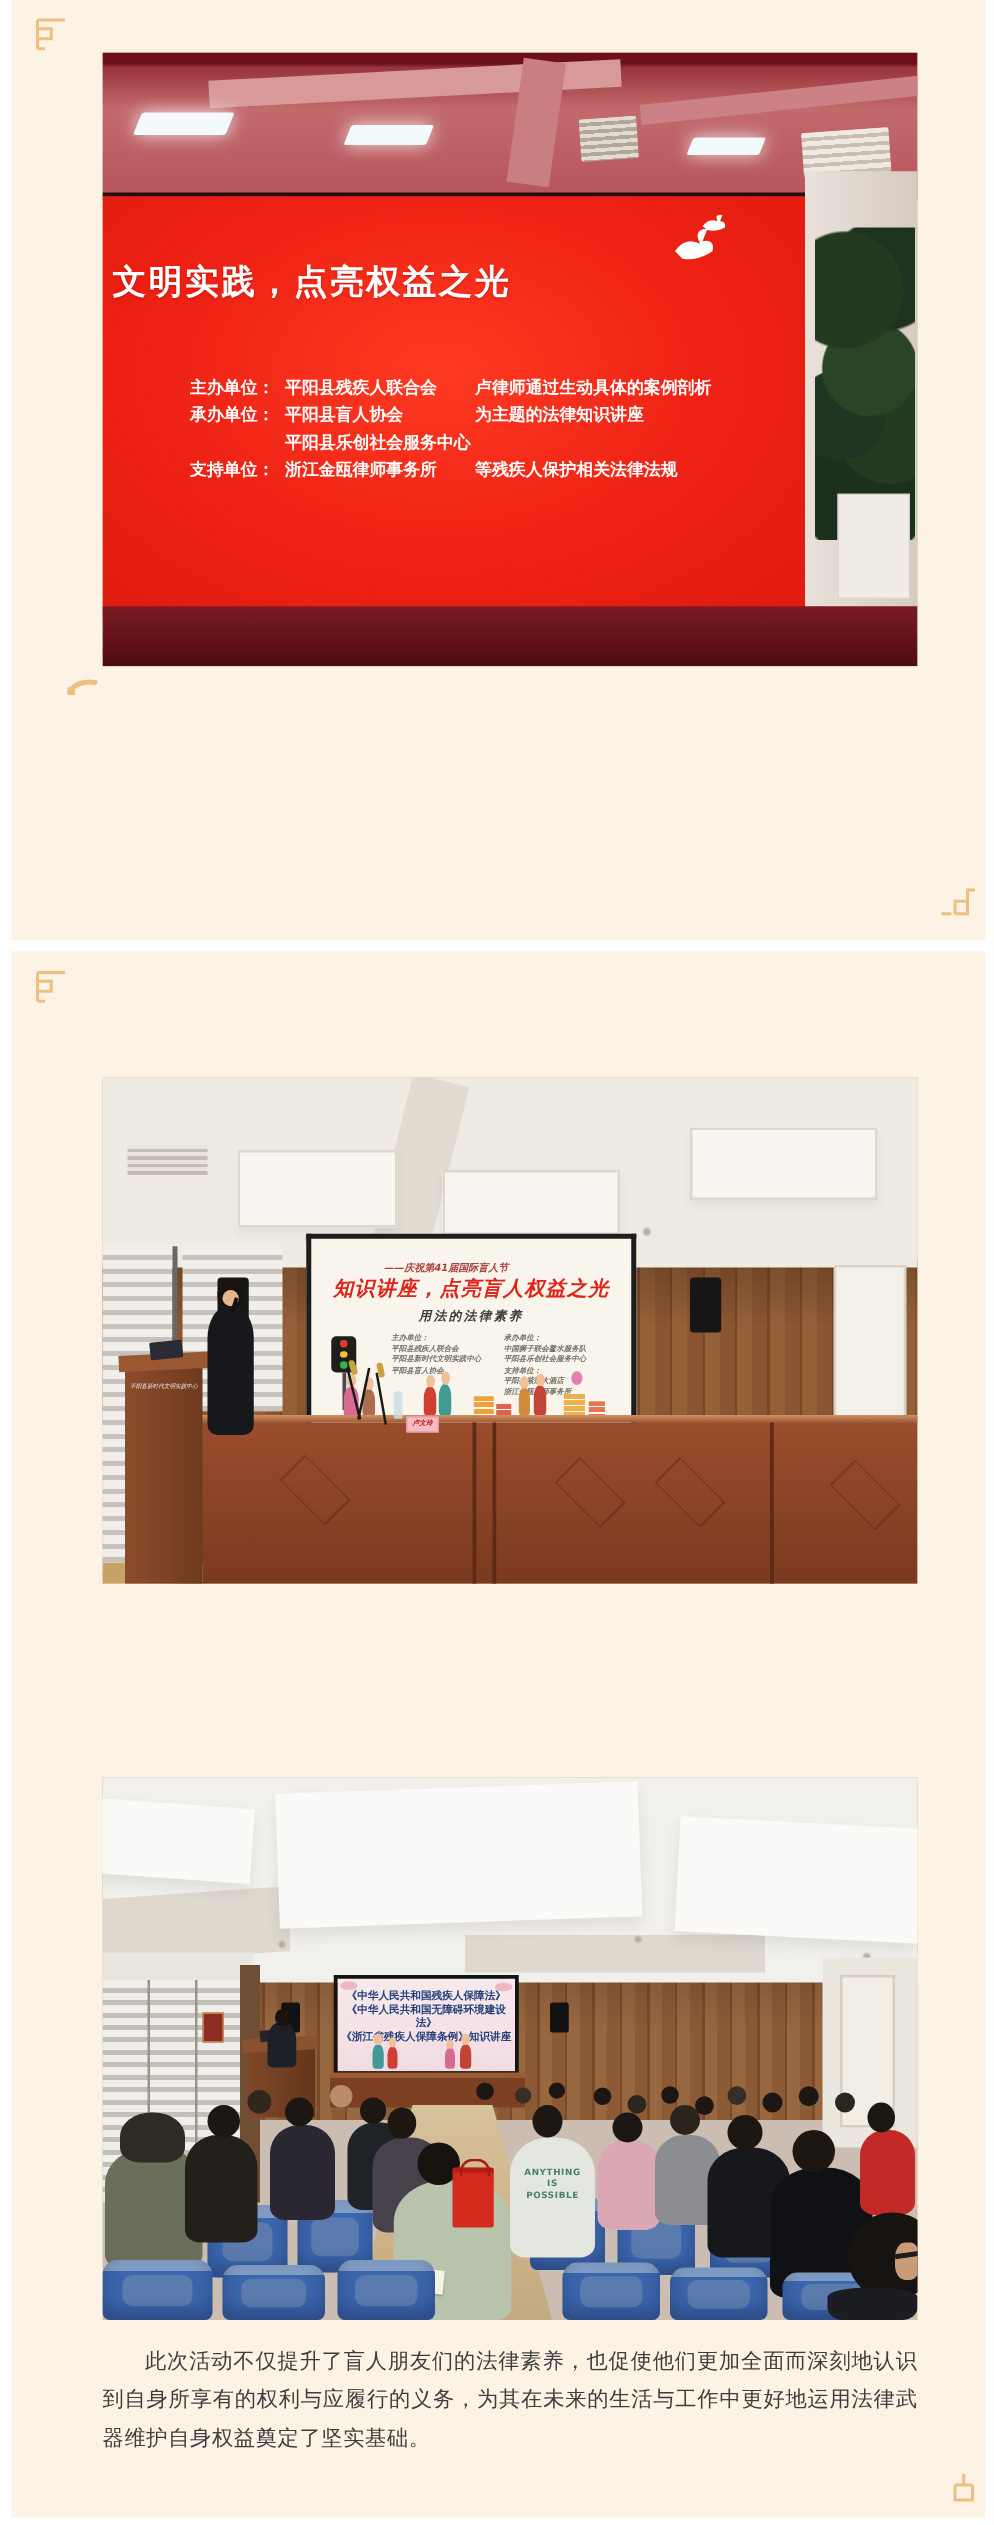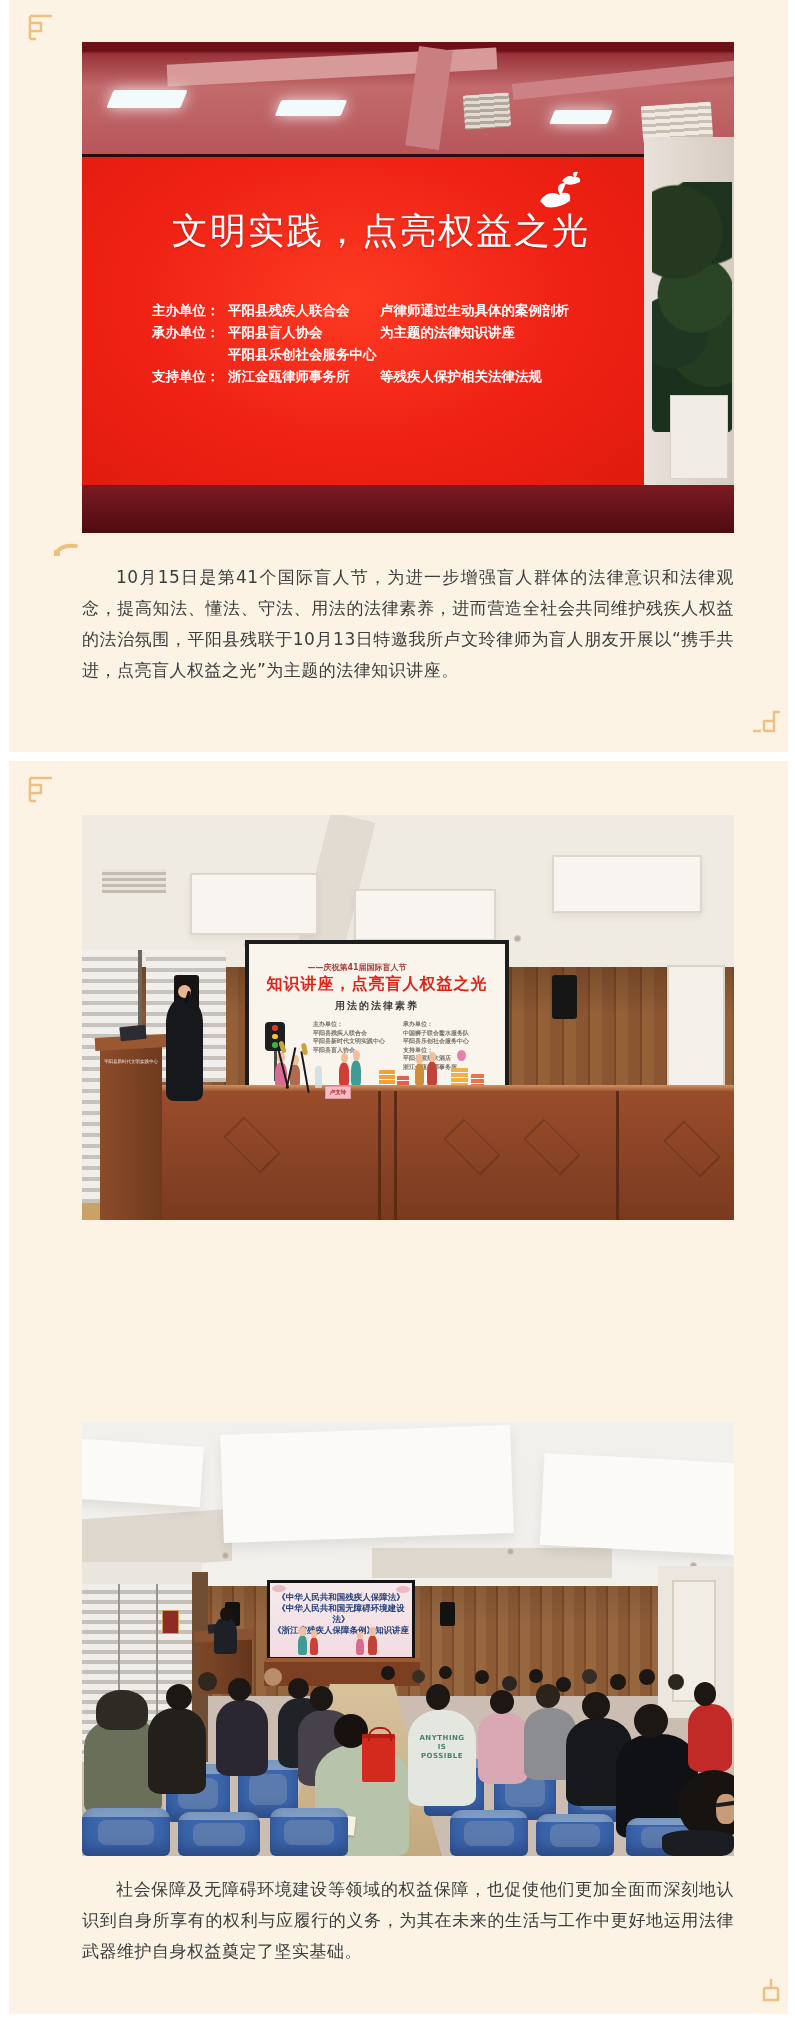--- a/index.html
+++ b/index.html
@@ -18,34 +18,34 @@
     position:absolute; left:73px; width:652px;
     font-size:17px; line-height:31px; color:#3d3d3d;
     text-align:justify; text-indent:2em; letter-spacing:.5px;
   }
 
   .divider { position:absolute; left:0; top:752px; width:795px; height:9px; background:#ffffff; }
 
   
   .photo { position:absolute; left:73px; width:652px; overflow:hidden; background:#cbbdb2; }
   #photo1 { top:42px;  height:491px; }
-  #photo2 { top:815px; height:405px; }
+  #photo2 { top:862px; height:405px;font-style:italic; }
   #photo3 { top:1422px;height:434px; }
 
   
   .p1-ceiling { position:absolute; left:0; top:0; width:100%; height:118px;
     background:linear-gradient(180deg,#6e1018 0,#6e1018 9px,#98333a 12px,#c26a6c 45px,#b6545a 118px); }
   .p1-beam { position:absolute; background:#d79a99; }
   .p1-light { position:absolute; background:#f2fafc; box-shadow:0 0 14px rgba(255,255,255,.85); transform:skewX(-22deg); border-radius:2px; }
   .p1-vent { position:absolute; background:repeating-linear-gradient(180deg,#e3dad1 0 3px,#b2a79b 3px 6px); transform:rotate(-4deg); border-radius:2px; }
   .p1-screen { position:absolute; left:0; top:112px; width:562px; height:338px;
     background:radial-gradient(ellipse at 48% 42%, #fd3a22 0%, #ee2114 55%, #de1b0e 100%);
     border-top:3px solid #2b0c0e; }
-  .p1-title { position:absolute; left:8px; width:500px; top:50px; text-align:right;
-    color:#fff; font-size:36px; font-weight:normal; letter-spacing:2px; text-shadow:0 1px 2px rgba(120,0,0,.4); }
+  .p1-title { position:absolute; left:8px; width:500px; top:50px; text-align:left;
+    color:#fff; font-size:27px; font-weight:bold; letter-spacing:2px; text-shadow:0 1px 2px rgba(120,0,0,.4); }
   .p1-sub { position:absolute; left:0; width:430px; top:114px; text-align:center;
     color:#fff; font-size:16px; font-weight:bold; letter-spacing:2px; }
   .p1-rows { position:absolute; left:70px; top:142px; color:#fff; font-size:13.5px; font-weight:bold; }
   .p1-row { display:flex; height:22px; line-height:22px; white-space:nowrap; }
   .p1-lbl { width:76px; } .p1-o1 { width:152px; } .p1-o2 { }
   .p1-wall { position:absolute; left:562px; top:95px; width:90px; height:360px;
     background:linear-gradient(90deg,#e9e1da,#d6cbc2); }
   .p1-plant { position:absolute; left:8px; top:45px; width:80px; height:250px;
     background:
       radial-gradient(circle at 30% 20%, #24391f 0 22%, transparent 23%),
@@ -204,21 +204,20 @@
       </div>
     </div>
     <div class="p1-floor"></div>
   </figure>
 
   <svg class="orn" style="left:44px;top:541px;" width="26" height="16" viewBox="0 0 26 16">
     <path d="M3 12 Q9 3 23 5" fill="none" stroke="#edbf80" stroke-width="4" stroke-linecap="round"></path>
     <rect x="1" y="9" width="6" height="6" fill="#edbf80"></rect>
   </svg>
 
-  <p class="para" id="p1" style="top:562px;">10月15日是第41个国际盲人节，为进一步增强盲人群体的法律意识和法律观念，提高知法、懂法、守法、用法的法律素养，进而营造全社会共同维护残疾人权益的法治氛围，平阳县残联于10月13日特邀我所卢文玲律师为盲人朋友开展以“携手共进，点亮盲人权益之光”为主题的法律知识讲座。</p>
 
   <svg class="orn" style="left:744px;top:708px;" width="28" height="26" viewBox="0 0 28 26">    
       <path d="M0 23 H8 M11 23 V13 H21 V23 H11 M21 13 V4 H27" fill="none" stroke="#edbf80" stroke-width="2.4"></path>
   </svg>
 
   <div class="divider"></div>
 
   <svg class="orn" style="left:19px;top:775px;" width="26" height="28" viewBox="0 0 26 28">
     <path d="M2 3 H24 M2 3 V26 M2 26 H8 M2 10 H13 V18 H2" fill="none" stroke="#edbf80" stroke-width="2.4"></path>
   </svg>
@@ -425,19 +424,19 @@
     <div class="chair" style="left:368px;top:388px;width:78px;height:46px;"></div>
     <div class="chair" style="left:454px;top:392px;width:78px;height:42px;"></div>
     <div class="chair" style="left:544px;top:396px;width:84px;height:38px;"></div>
 
     <div class="hd" style="left:596px;top:348px;width:72px;height:70px;background:#171310;"></div>
     <div class="p3-face" style="left:634px;top:372px;width:20px;height:30px;"></div>
     <div class="p3-glasses" style="left:634px;top:380px;"></div>
     <div class="torso" style="left:580px;top:408px;width:72px;height:26px;background:#1b1d22;"></div>
   </figure>
 
-  <p class="para" id="p3" style="top:1874px;">社会保障及无障碍环境建设等领域的权益保障，也促使他们更加全面而深刻地认识到自身所享有的权利与应履行的义务，为其在未来的生活与工作中更好地运用法律武器维护自身权益奠定了坚实基础。</p>
+  <p class="para" id="p3" style="top:1874px;">此次活动不仅提升了盲人朋友们的法律素养，也促使他们更加全面而深刻地认识到自身所享有的权利与应履行的义务，为其在未来的生活与工作中更好地运用法律武器维护自身权益奠定了坚实基础。</p>
 
   <svg class="orn" style="left:753px;top:1978px;" width="18" height="24" viewBox="0 0 18 24">
     <path d="M9 1 V10 M2 10 H16 M2 10 V22 H16 V10" fill="none" stroke="#edbf80" stroke-width="2.4"></path>
   </svg>
 
 </div>
 
 </body></html>

